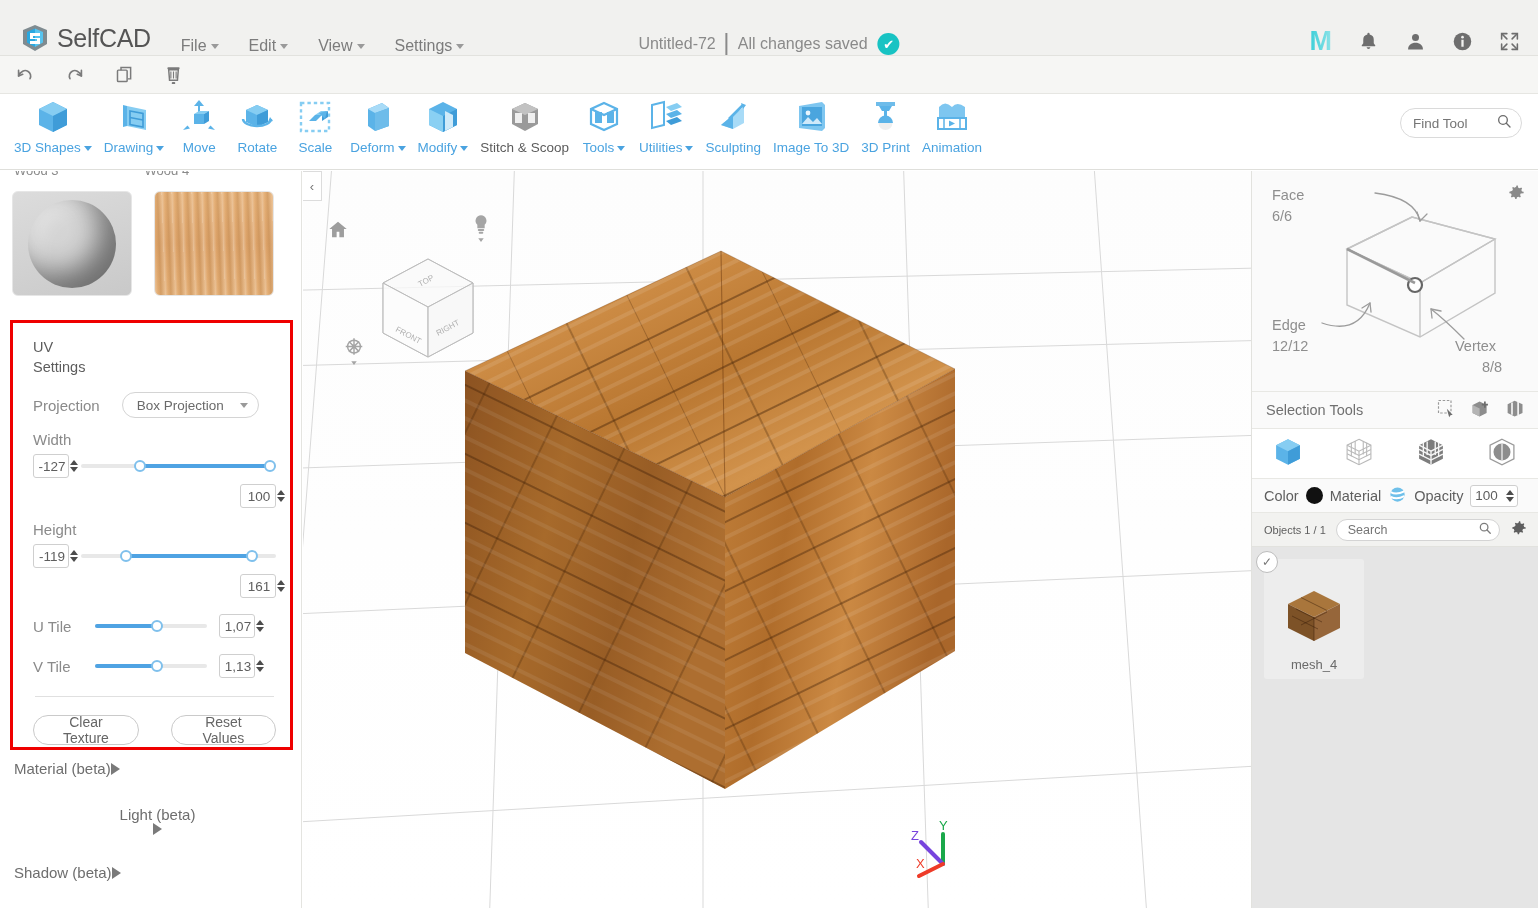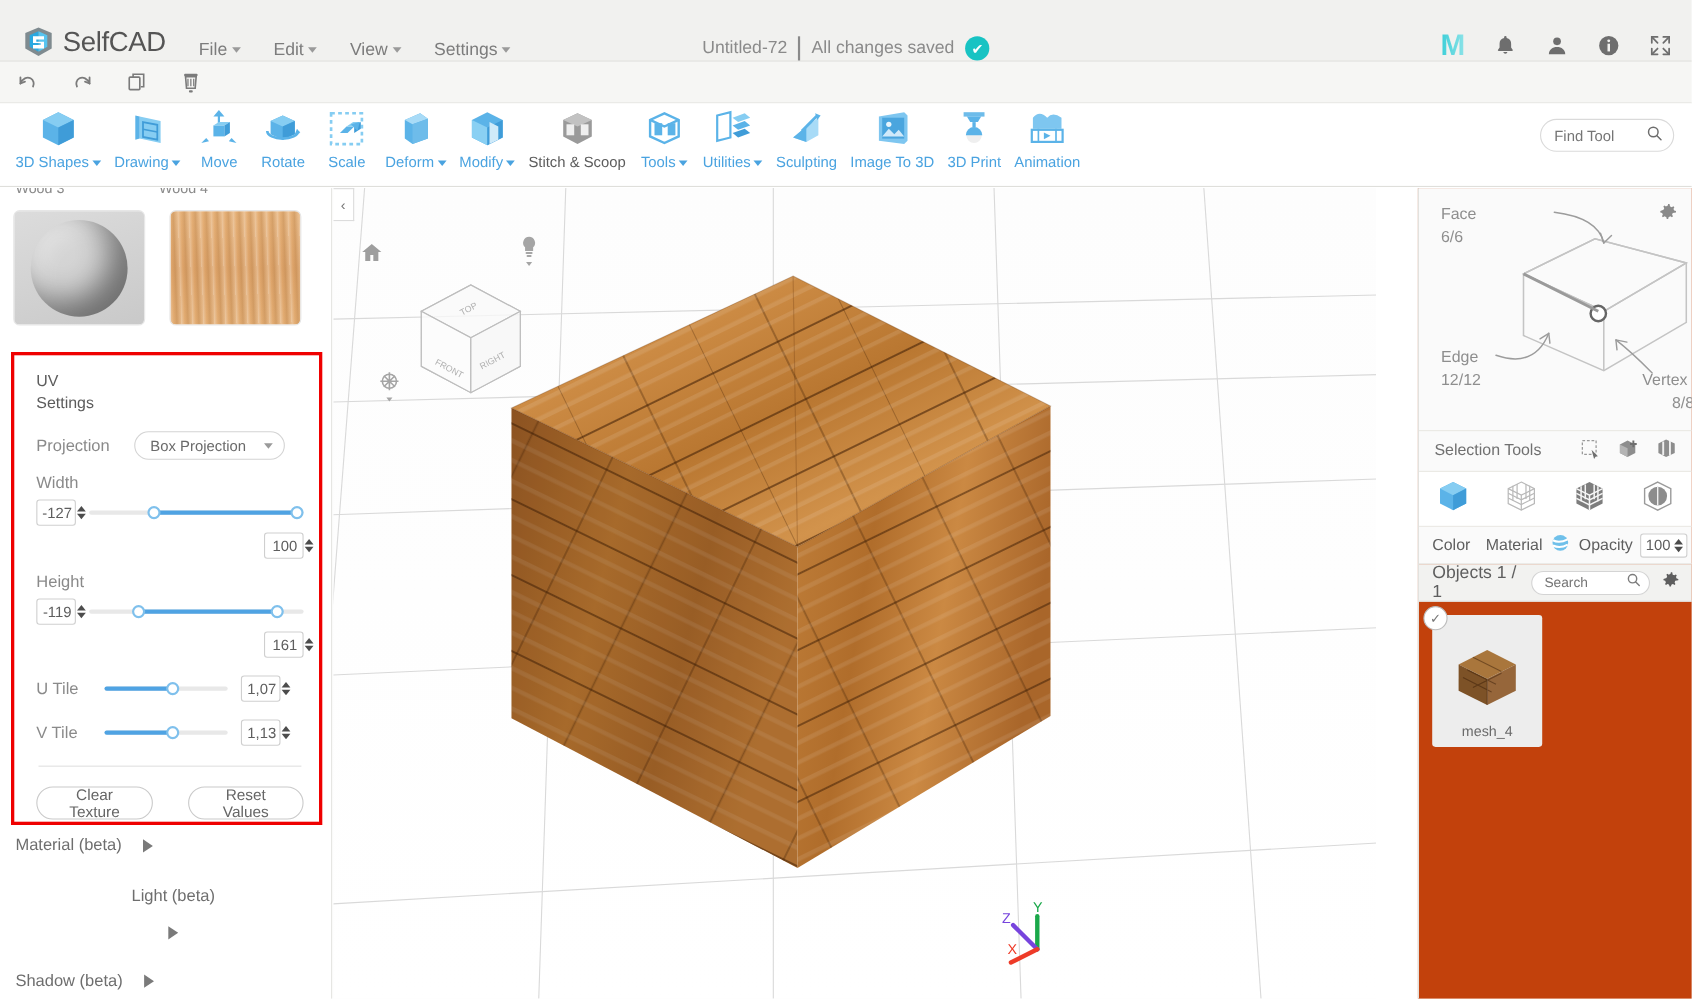--- a/index.html
+++ b/index.html
@@ -179,21 +179,21 @@
   #uv-buttons { display: flex; gap: 32px; margin-top: 18px; }
   .pill-btn {
     border: 1px solid #cacaca; border-radius: 16px; height: 30px;
     padding: 0 16px; font-size: 14px; color: #666; background: #fff;
     display: flex; align-items: center; justify-content: center; cursor: pointer;
     font-family: "Liberation Sans", sans-serif;
   }
 
   .collapse-sec {
     font-size: 15px; color: #6e6e6e; padding-left: 14px;
-    display: flex; align-items: center; gap: 19px; cursor: pointer;
+    display: flex; align-items: center; gap: 0; cursor: pointer;
   }
   .tri-r {
     width: 0; height: 0; border-top: 6px solid transparent;
     border-bottom: 6px solid transparent; border-left: 9px solid #7a7a7a;
   }
 
   
   #viewport {
     position: absolute; left: 303px; right: 287px; top: 0; bottom: 0;
     background: #fdfdfd; overflow: hidden;
@@ -208,22 +208,22 @@
   #viewcube-wrap { position: absolute; left: 20px; top: 20px; width: 200px; height: 190px; z-index: 5; }
   #axis-gizmo { position: absolute; right: 280px; bottom: 20px; z-index: 5; }
 
   
   #cube-stage {
     position: absolute; left: 150px; top: 70px; width: 520px; height: 560px;
   }
 
   
   #right-panel {
-    position: absolute; right: 0; top: 0; width: 249px; bottom: 0;
-    background: #c2410c; border-left: 1px solid #e2e2de;
+    position: absolute; right: 0; top: 0; width: 287px; bottom: 0;
+    background: #e5e5e5; border-left: 1px solid #e2e2de;
   }
   #mesh-info { position: relative; height: 220px; background: #fafafa; }
   .mi-label { position: absolute; font-size: 14.5px; color: #8e8e8e; line-height: 20px; }
   #gear-top { position: absolute; right: 12px; top: 12px; cursor: pointer; }
   #selection-tools-row {
     height: 38px; display: flex; align-items: center; padding: 0 12px 0 14px;
     border-top: 1px solid #e8e8e4; border-bottom: 1px solid #e8e8e4; background:#fafafa;
   }
   #selection-tools-row .st-label { font-size: 14.5px; color: #707070; flex: 1; }
   .st-ico { margin-left: 14px; cursor: pointer; }
@@ -234,21 +234,21 @@
   .mode-ico { cursor: pointer; }
   #colorrow {
     height: 34px; display: flex; align-items: center; gap: 7px; padding: 0 10px 0 12px;
     background: #fafafa; border-bottom: 1px solid #e8e8e4; font-size: 14.5px; color: #5e5e5e;
   }
   #color-swatch { width: 17px; height: 17px; border-radius: 50%; background: #111; cursor: pointer; }
   #objects-row {
     height: 34px; display: flex; align-items: center; gap: 10px; padding: 0 10px 0 12px;
     background: #f2f2f0; border-bottom: 1px solid #e2e2de;
   }
-  #objects-count { font-size: 16px; color: #5e5e5e; }
+  #objects-count { font-size: 11px; color: #5e5e5e; }
   #obj-search {
     flex: 1; height: 22px; border: 1px solid #d4d4d4; border-radius: 12px; background:#fff;
     display: flex; align-items: center; justify-content: space-between; padding: 0 7px 0 11px;
   }
   #obj-search input {
     border: none; outline: none; background: transparent; font-size: 12.5px; color: #8e8e8e;
     width: 74px; font-family: "Liberation Sans", sans-serif;
   }
   #obj-list { padding: 12px; }
   #obj-card {

